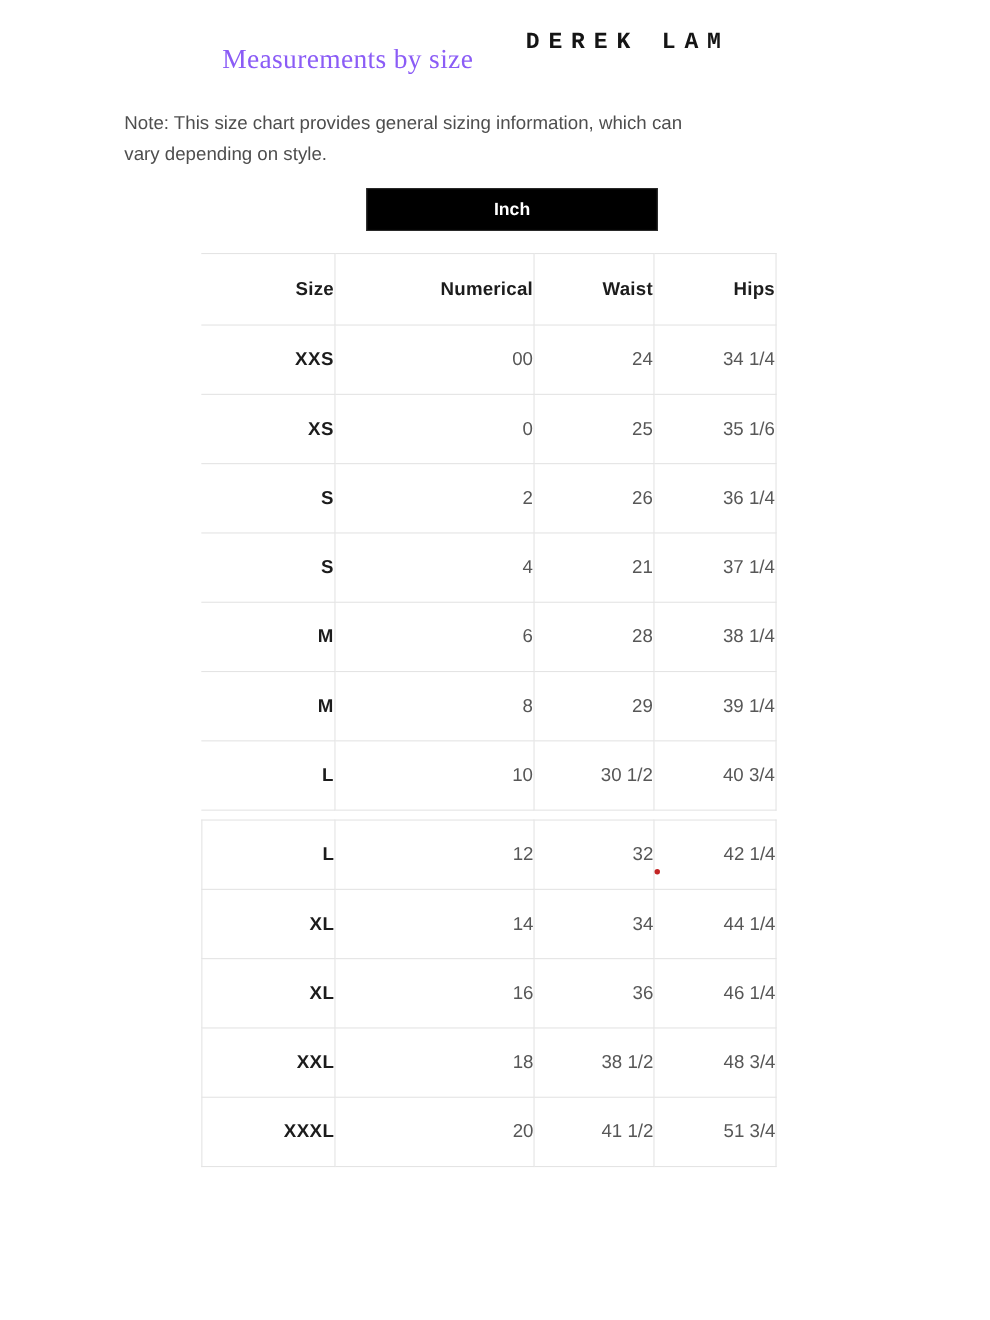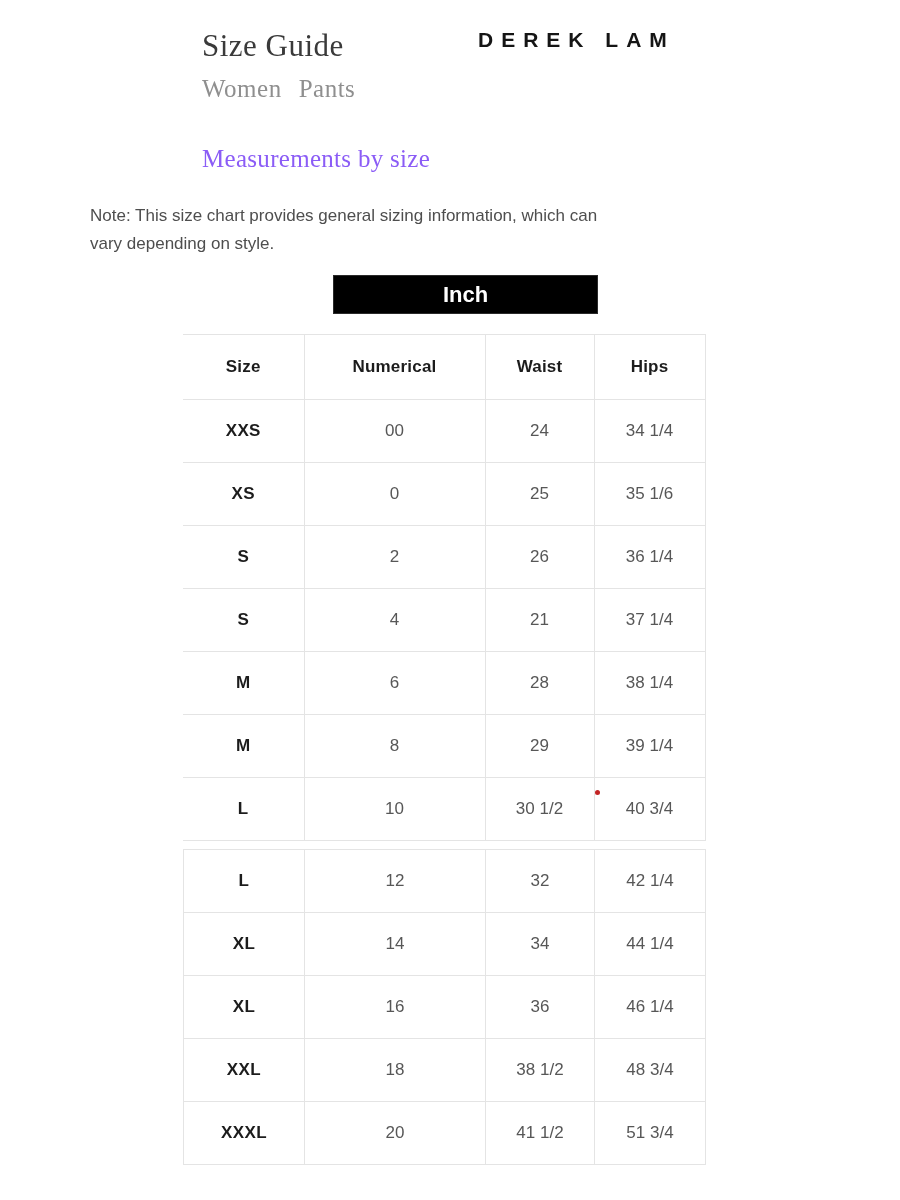--- a/index.html
+++ b/index.html
@@ -42,69 +42,70 @@
   .brand {
     position: absolute;
     left: 478px;
     top: 28px;
     font-weight: 700;
     font-size: 21px;
     line-height: 24px;
     letter-spacing: 8px;
     color: #151515;
     white-space: nowrap;
+    font-family: Liberation Mono, monospace;
   }
 
   
   .section-heading {
     margin: 40px 0 0 202px;
     font-family: "Liberation Serif", serif;
     font-weight: 400;
     font-size: 25px;
     line-height: 30px;
     color: #8b5cf6;
     letter-spacing: 0.3px;
   }
   .note {
-    margin: 28px 0 0 90px;
+    margin: 28px 0 0 113px;
     width: 532px;
     font-size: 17px;
     line-height: 28px;
     color: #4e4e4e;
   }
 
   
   .unit-btn {
     display: block;
     margin: 17px 0 0 333px;
     width: 265px;
     height: 39px;
     background: #000000;
     color: #ffffff;
     font-family: "Liberation Sans", sans-serif;
     font-weight: 700;
-    font-size: 22px;
+    font-size: 16px;
     border: 1px solid #2a2a2a;
     cursor: pointer;
     text-align: center;
   }
 
   
   .table-wrap {
     margin: 20px 0 0 183px;
     width: 522px;
   }
   table {
     border-collapse: collapse;
     table-layout: fixed;
     width: 522px;
   }
   th, td {
     border: 1px solid #e4e4e4;
-    text-align: center;
+    text-align: right;
     vertical-align: middle;
     padding: 0;
     font-size: 17px;
   }
   th {
     height: 64px;
     font-weight: 700;
     color: #1c1c1c;
     letter-spacing: 0.2px;
   }
@@ -129,27 +130,20 @@
     height: 5px;
     border-radius: 50%;
     background: #c32424;
   }
 </style>
 </head>
 <body>
 
 <div class="page">
 
-  <div class="head-left">
-    <h1 class="page-title">Size Guide</h1>
-    <div class="breadcrumb">
-      <span>Women</span>
-      <span>Pants</span>
-    </div>
-  </div>
 
   <div class="brand">
     <div>DEREK LAM</div>
   </div>
 
   <h2 class="section-heading">Measurements by size</h2>
 
   <p class="note">Note: This size chart provides general sizing information, which can vary depending on style.</p>
 
   <button class="unit-btn">Inch</button>

